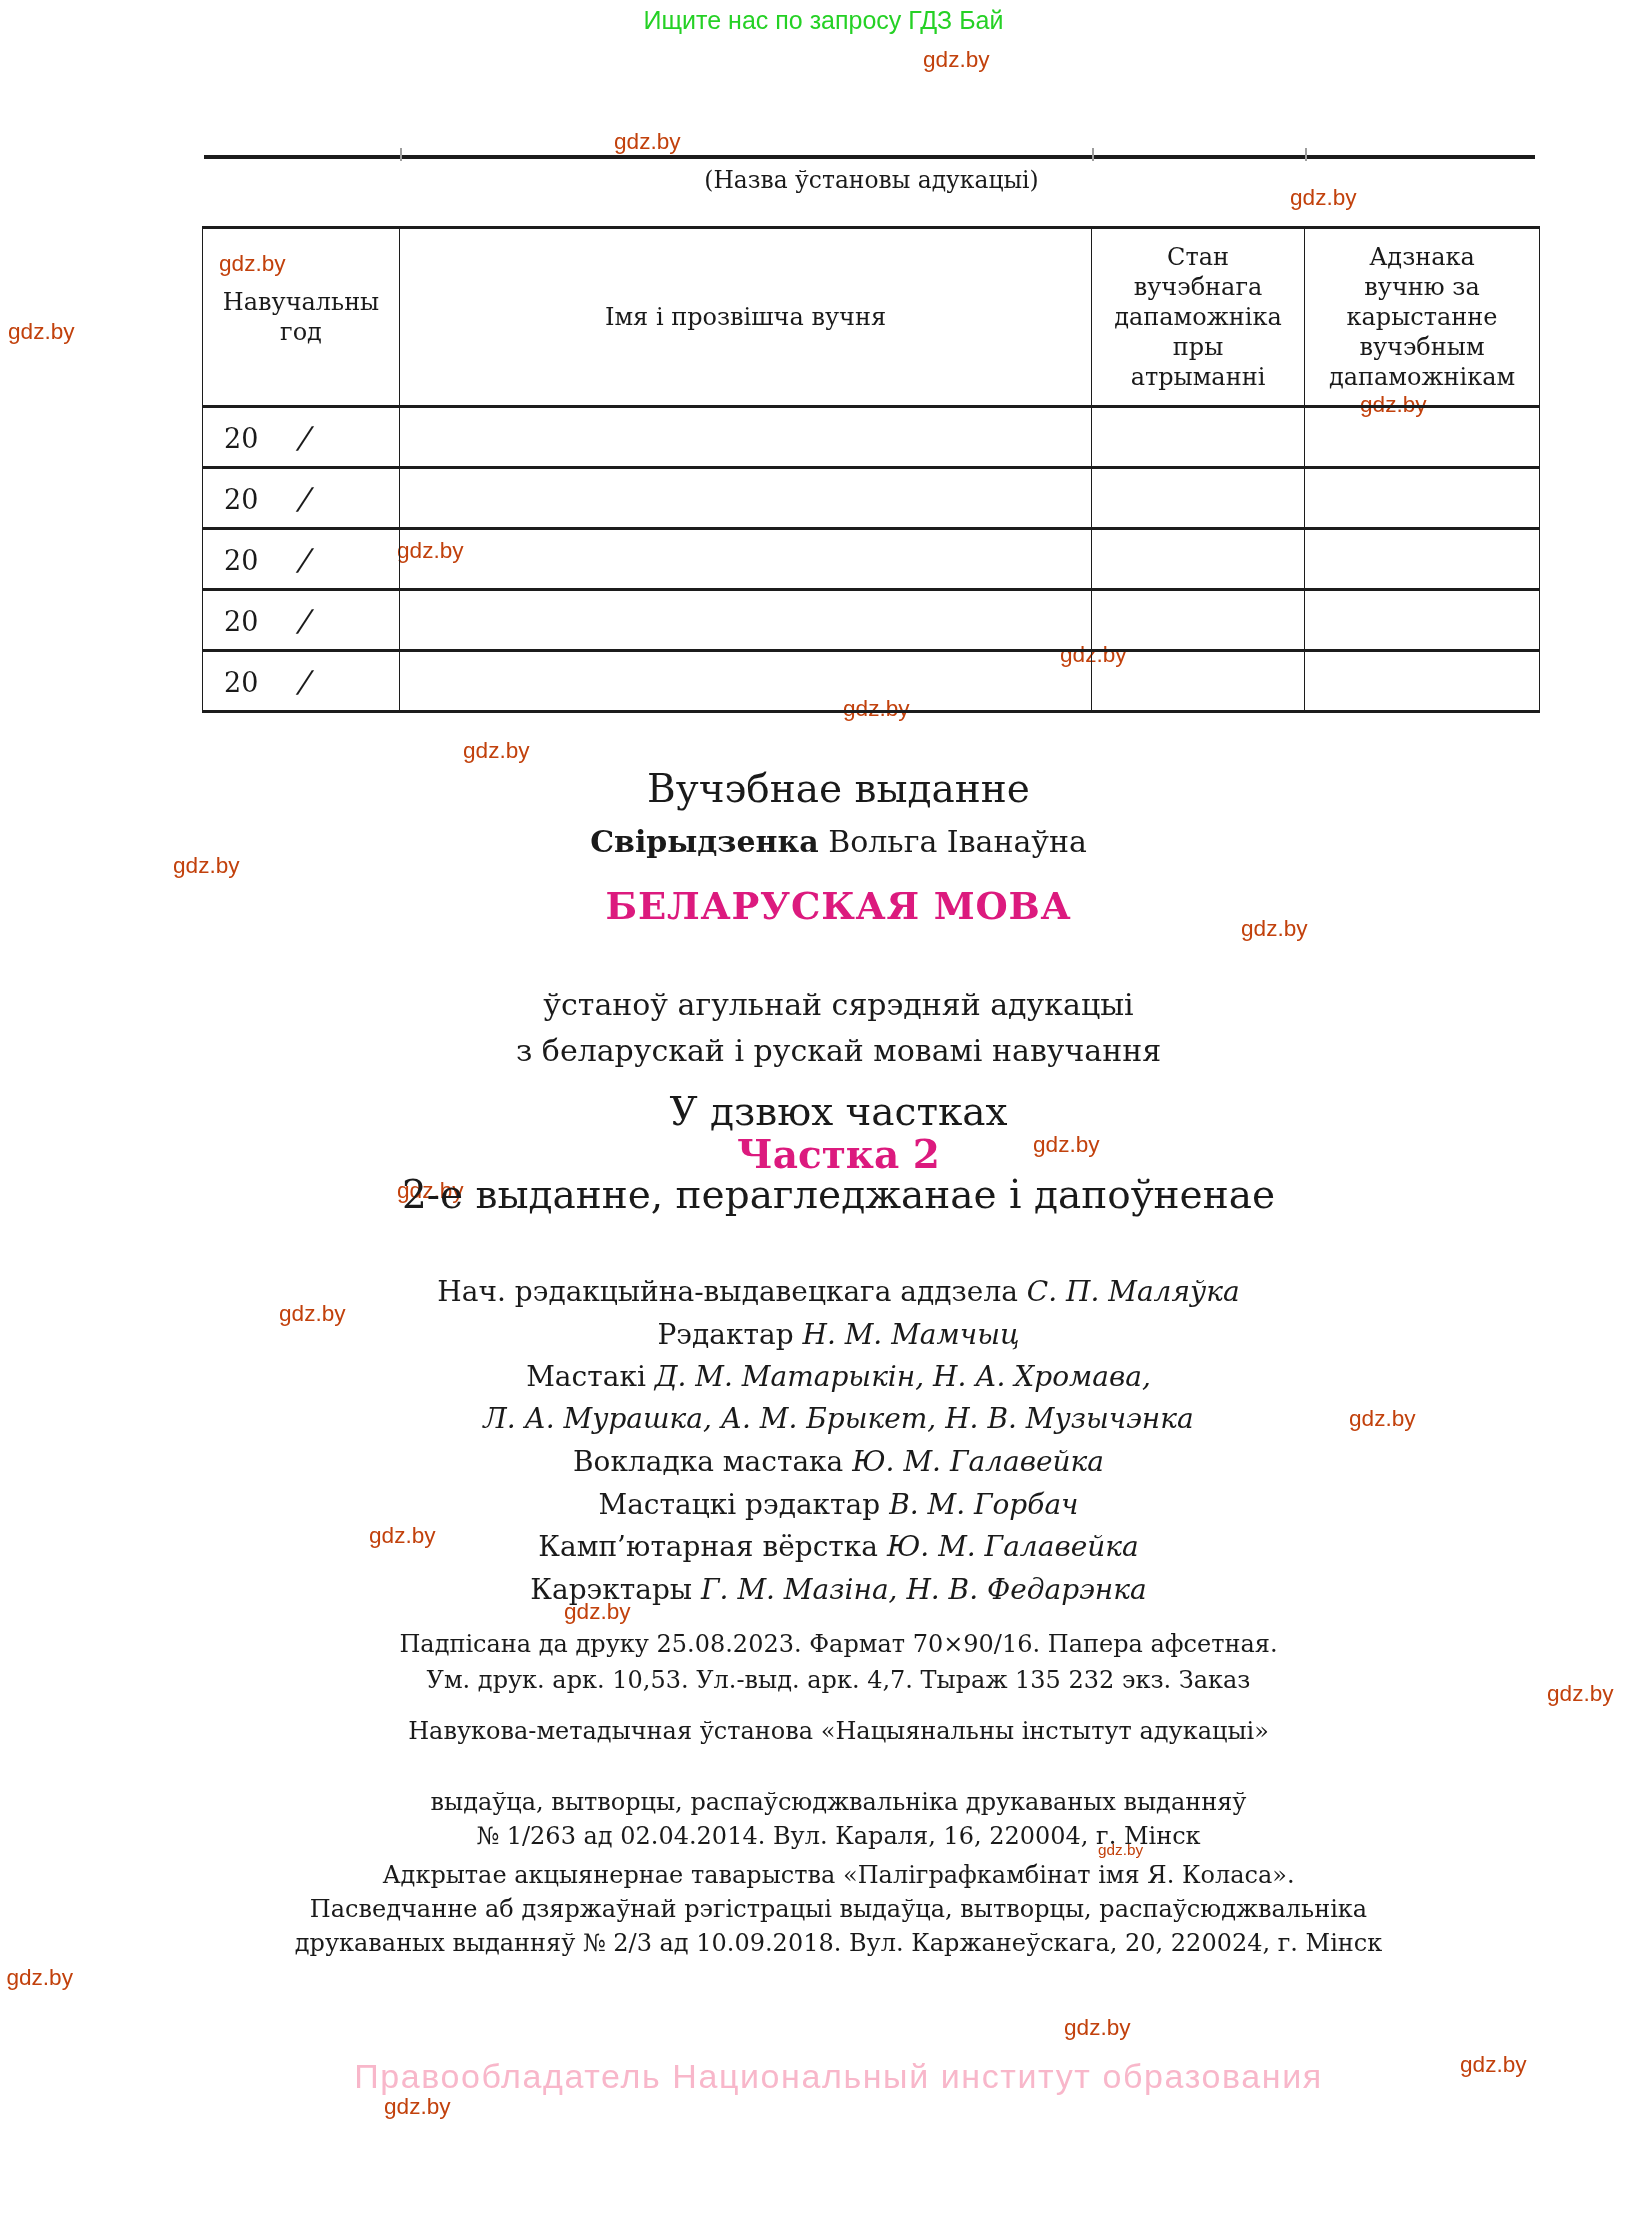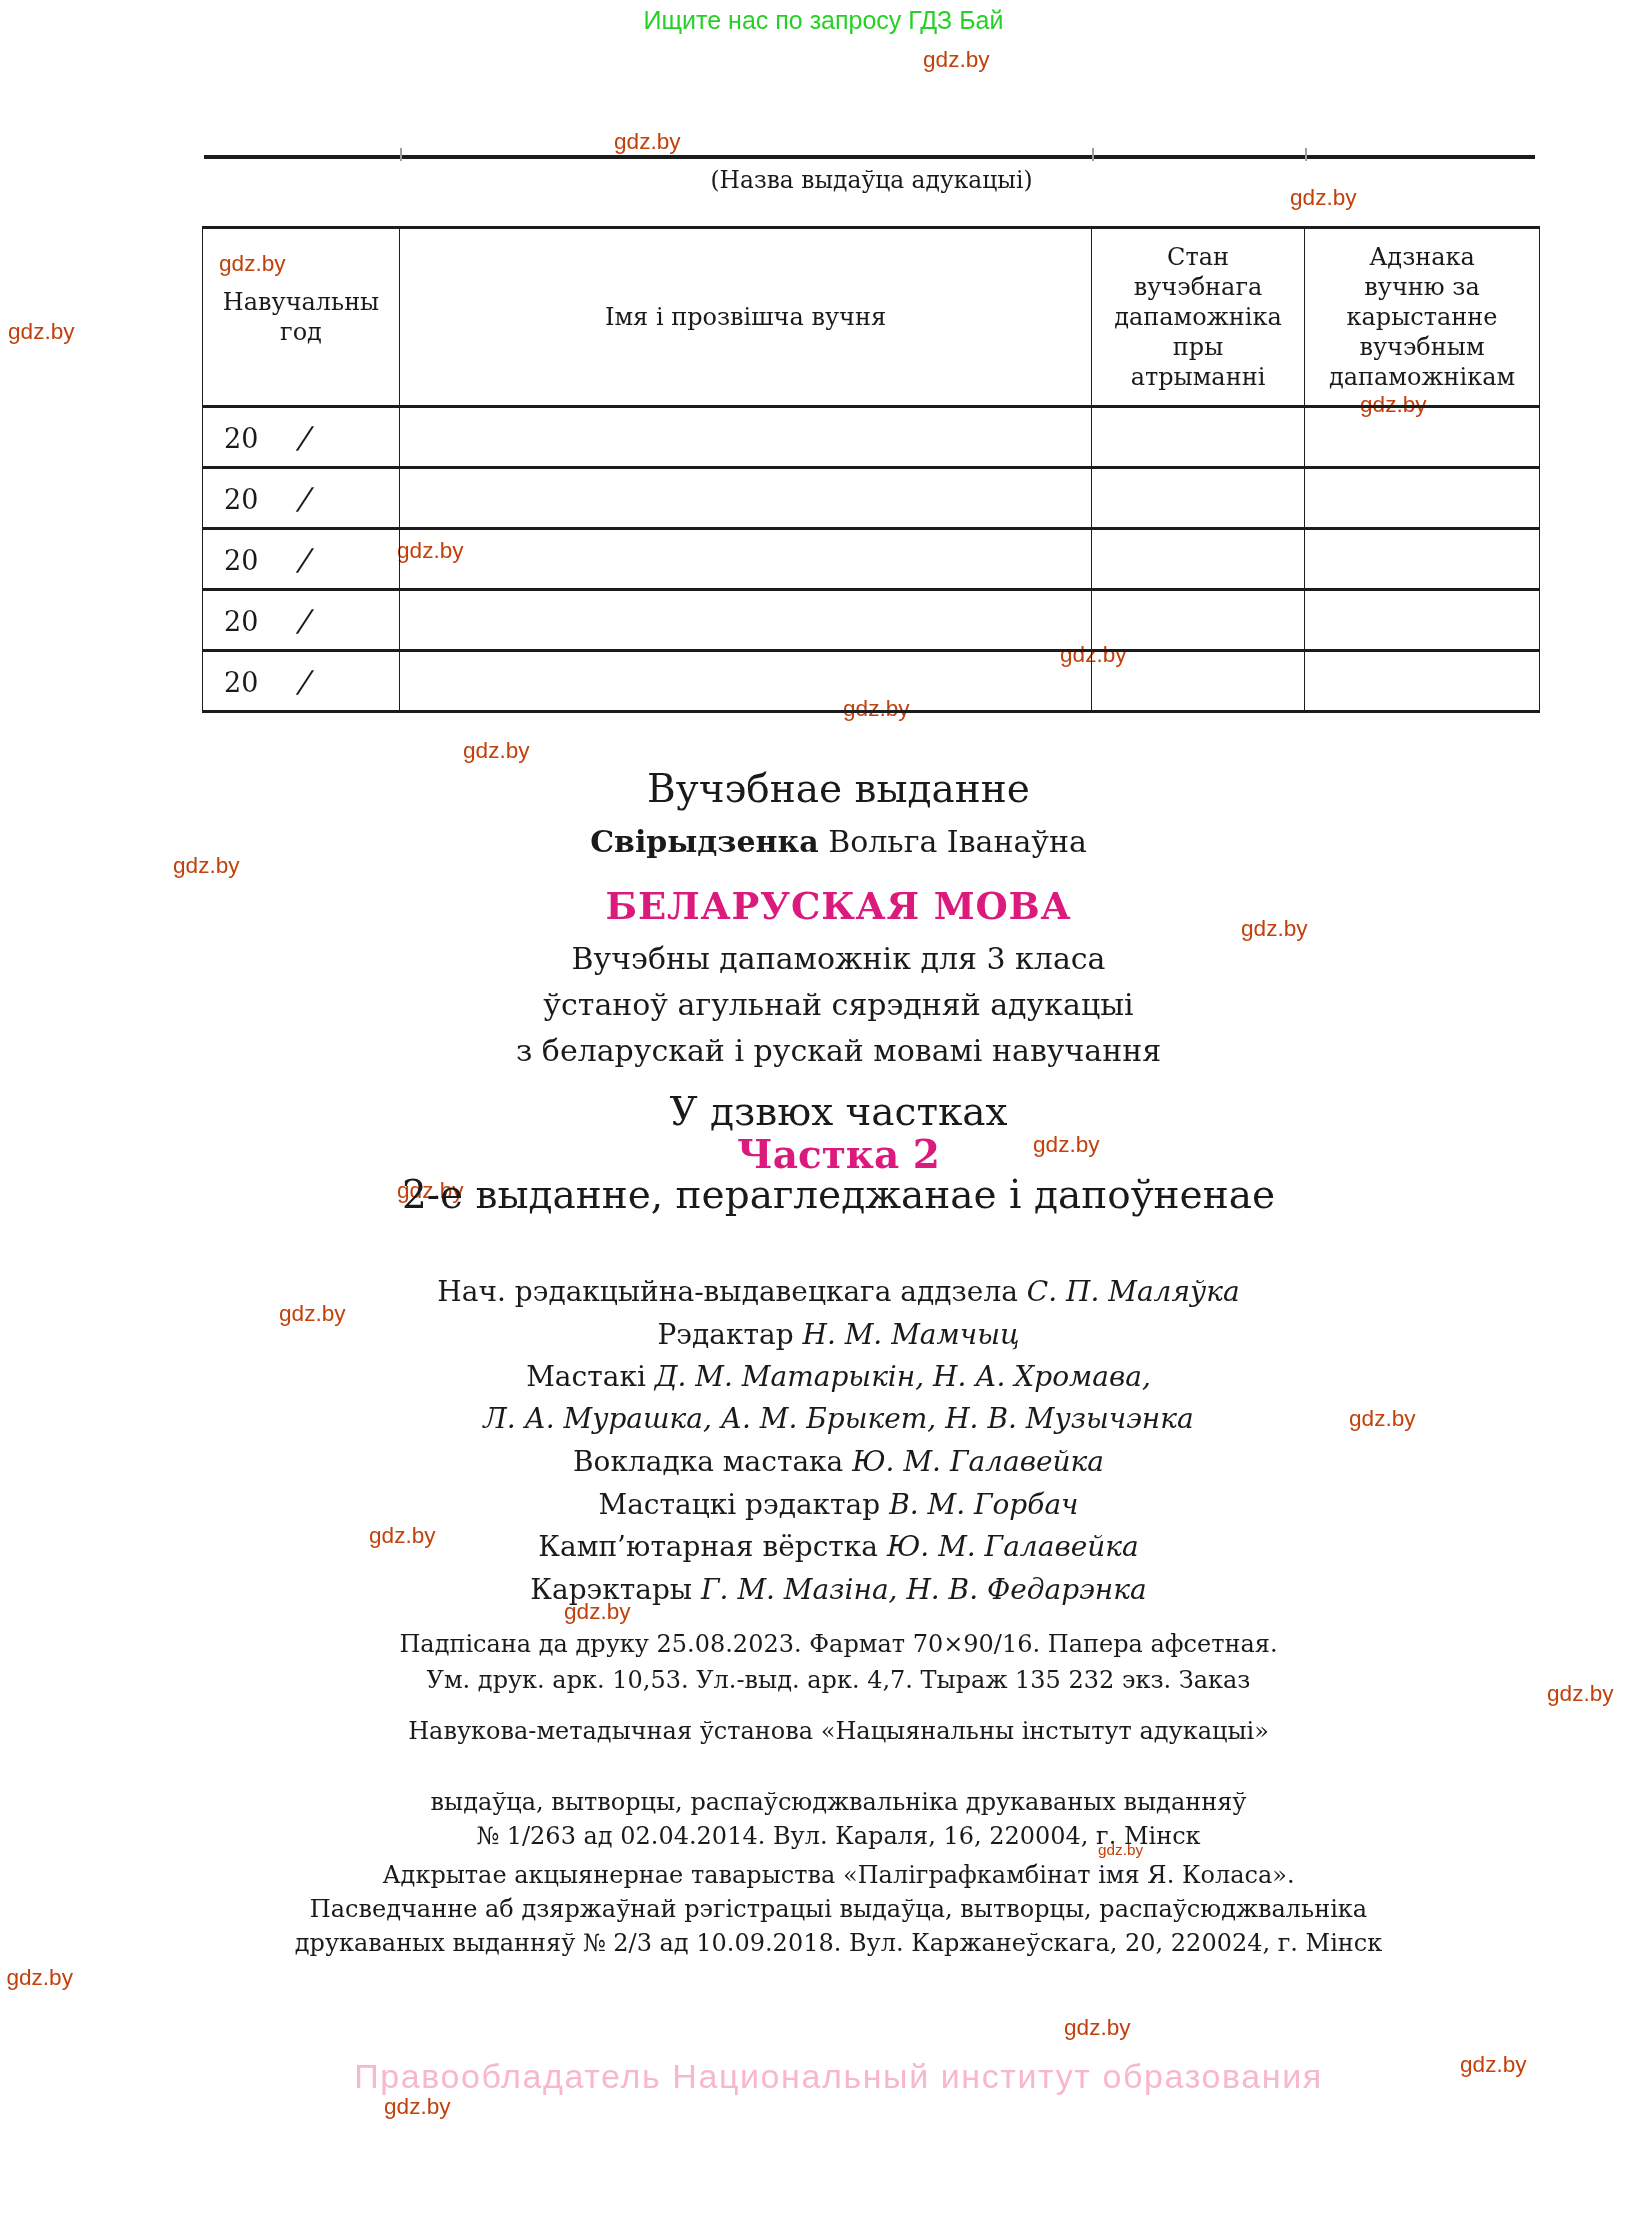--- a/index.html
+++ b/index.html
@@ -78,21 +78,21 @@
   <span class="wm sm" style="left:1098px;top:1841px">gdz.by</span>
   <span class="wm" style="left:6.4px;top:1965px">gdz.by</span>
   <span class="wm" style="left:1064px;top:2015px">gdz.by</span>
   <span class="wm" style="left:1460px;top:2052px">gdz.by</span>
   <span class="wm" style="left:384px;top:2094px">gdz.by</span>
 
   <div class="rule"></div>
   <div class="tick" style="left:400px"></div>
   <div class="tick" style="left:1092px"></div>
   <div class="tick" style="left:1305px"></div>
-  <div class="caption">(Назва выдаўца адукацыі)</div>
+  <div class="caption">(Назва ўстановы адукацыі)</div>
 
   <table class="usage">
     <colgroup>
       <col style="width:197px">
         <col style="width:692px">
         <col style="width:213px">
         <col style="width:235px">
     </colgroup>
     <tbody>
         <tr>
@@ -139,21 +139,20 @@
       <td></td>
           <td></td>
           <td></td>
     </tr>
   </tbody>
     </table>
 
   <div class="line t36" style="top:766px">Вучэбнае выданне</div>
   <div class="line t37" style="top:824px"><span class="bold">Свірыдзенка</span><span> Вольга Іванаўна</span></div>
   <div class="line title magenta" style="top:884px">БЕЛАРУСКАЯ МОВА</div>
-  <div class="line t37" style="top:941px">Вучэбны дапаможнік для 3 класа</div>
   <div class="line t37" style="top:987px">ўстаноў агульнай сярэдняй адукацыі</div>
   <div class="line t37" style="top:1033px">з беларускай і рускай мовамі навучання</div>
   <div class="line t36" style="top:1089px">У дзвюх частках</div>
   <div class="line t36 magenta" style="top:1131px">Частка 2</div>
   <div class="line t36" style="top:1172px">2-е выданне, перагледжанае і дапоўненае</div>
 
   <div class="line t35" style="top:1275px"><span>Нач. рэдакцыйна-выдавецкага аддзела </span><span class="names">С. П. Маляўка</span></div>
   <div class="line t35" style="top:1318px"><span>Рэдактар </span><span class="names">Н. М. Мамчыц</span></div>
   <div class="line t35" style="top:1360px"><span>Мастакі </span><span class="names">Д. М. Матарыкін, Н. А. Хромава,</span></div>
   <div class="line t35" style="top:1402px"><span></span><span class="names">Л. А. Мурашка, А. М. Брыкет, Н. В. Музычэнка</span></div>

